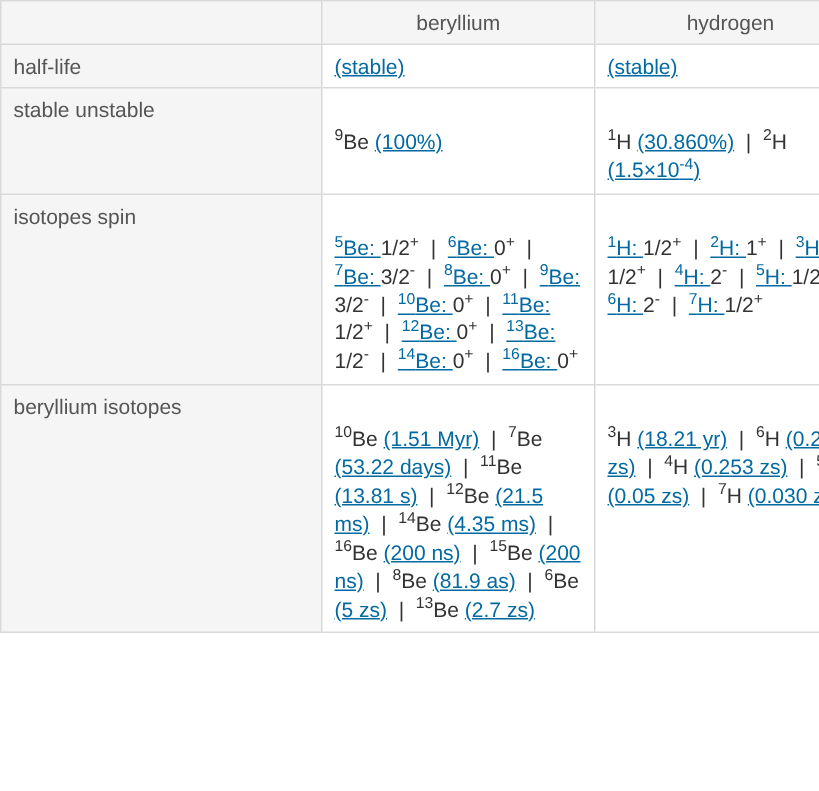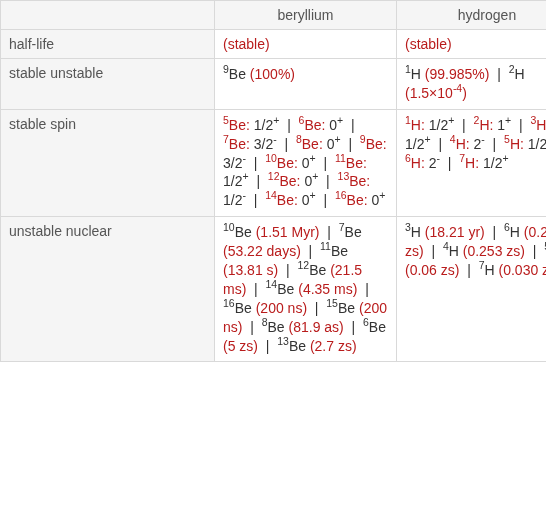--- a/index.html
+++ b/index.html
@@ -24,23 +24,23 @@
     font-weight: normal;
   }
   .table th {
     background: #f5f5f5;
     color: #555;
   }
   .col-label { width: 214px; background:#f5f5f5; color:#555;}
   .col-be { width: 182px; }
   .col-h { width: 181px; }
   .hdr { text-align:center !important; }
-  .muted { color: #b91c1c; }
+  .muted { color: #0369a1; text-decoration: underline; }
   sup { font-size: 0.75em; line-height:0; vertical-align: super;}
-  .cellwrap { word-wrap: break-word; overflow-wrap: break-word; line-height:1.35;}
+  .cellwrap { word-wrap: break-word; overflow-wrap: break-word; line-height:1.35;margin-top:20px;}
 </style>
 </head>
 <body>
 
 <table class="table">
   <colgroup>
     <col class="col-label">
       <col class="col-be">
       <col class="col-h">
   </colgroup>
@@ -56,39 +56,39 @@
     <td><span class="muted">(stable)</span></td>
     <td><span class="muted">(stable)</span></td>
   </tr>
 
   <tr>
     <td class="col-label">stable unstable</td>
     <td>
           <div class="cellwrap"><sup>9</sup>Be <span class="muted">(100%)</span></div>
         </td>
     <td>
-          <div class="cellwrap"><sup>1</sup>H <span class="muted">(99.985%)</span> &nbsp;|&nbsp; <sup>2</sup>H <span class="muted">(1.5×10<sup>-4</sup>)</span></div>
+          <div class="cellwrap"><sup>1</sup>H <span class="muted">(30.860%)</span> &nbsp;|&nbsp; <sup>2</sup>H <span class="muted">(1.5×10<sup>-4</sup>)</span></div>
         </td>
   </tr>
 
   <tr>
-    <td class="col-label">stable spin</td>
+    <td class="col-label">isotopes spin</td>
     <td>
           <div class="cellwrap"><span class="muted"><sup>5</sup>Be: </span> 1/2<sup>+</sup> &nbsp;|&nbsp; <span class="muted"><sup>6</sup>Be: </span> 0<sup>+</sup> &nbsp;|&nbsp; <span class="muted"><sup>7</sup>Be: </span> 3/2<sup>-</sup> &nbsp;|&nbsp; <span class="muted"><sup>8</sup>Be: </span> 0<sup>+</sup> &nbsp;|&nbsp; <span class="muted"><sup>9</sup>Be: </span> 3/2<sup>-</sup> &nbsp;|&nbsp; <span class="muted"><sup>10</sup>Be: </span> 0<sup>+</sup> &nbsp;|&nbsp; <span class="muted"><sup>11</sup>Be: </span> 1/2<sup>+</sup> &nbsp;|&nbsp; <span class="muted"><sup>12</sup>Be: </span> 0<sup>+</sup> &nbsp;|&nbsp; <span class="muted"><sup>13</sup>Be: </span> 1/2<sup>-</sup> &nbsp;|&nbsp; <span class="muted"><sup>14</sup>Be: </span> 0<sup>+</sup> &nbsp;|&nbsp; <span class="muted"><sup>16</sup>Be: </span> 0<sup>+</sup></div>
         </td>
     <td>
           <div class="cellwrap"><span class="muted"><sup>1</sup>H: </span> 1/2<sup>+</sup> &nbsp;|&nbsp; <span class="muted"><sup>2</sup>H: </span> 1<sup>+</sup> &nbsp;|&nbsp; <span class="muted"><sup>3</sup>H: </span> 1/2<sup>+</sup> &nbsp;|&nbsp; <span class="muted"><sup>4</sup>H: </span> 2<sup>-</sup> &nbsp;|&nbsp; <span class="muted"><sup>5</sup>H: </span> 1/2<sup>+</sup> &nbsp;|&nbsp; <span class="muted"><sup>6</sup>H: </span> 2<sup>-</sup> &nbsp;|&nbsp; <span class="muted"><sup>7</sup>H: </span> 1/2<sup>+</sup></div>
         </td>
   </tr>
 
   <tr>
-    <td class="col-label">unstable nuclear</td>
+    <td class="col-label">beryllium isotopes</td>
     <td>
           <div class="cellwrap"><sup>10</sup>Be <span class="muted">(1.51 Myr)</span> &nbsp;|&nbsp; <sup>7</sup>Be <span class="muted">(53.22 days)</span> &nbsp;|&nbsp; <sup>11</sup>Be <span class="muted">(13.81 s)</span> &nbsp;|&nbsp; <sup>12</sup>Be <span class="muted">(21.5 ms)</span> &nbsp;|&nbsp; <sup>14</sup>Be <span class="muted">(4.35 ms)</span> &nbsp;|&nbsp; <sup>16</sup>Be <span class="muted">(200 ns)</span> &nbsp;|&nbsp; <sup>15</sup>Be <span class="muted">(200 ns)</span> &nbsp;|&nbsp; <sup>8</sup>Be <span class="muted">(81.9 as)</span> &nbsp;|&nbsp; <sup>6</sup>Be <span class="muted">(5 zs)</span> &nbsp;|&nbsp; <sup>13</sup>Be <span class="muted">(2.7 zs)</span></div>
         </td>
     <td>
-          <div class="cellwrap"><sup>3</sup>H <span class="muted">(18.21 yr)</span> &nbsp;|&nbsp; <sup>6</sup>H <span class="muted">(0.29 zs)</span> &nbsp;|&nbsp; <sup>4</sup>H <span class="muted">(0.253 zs)</span> &nbsp;|&nbsp; <sup>5</sup>H <span class="muted">(0.06 zs)</span> &nbsp;|&nbsp; <sup>7</sup>H <span class="muted">(0.030 zs)</span></div>
+          <div class="cellwrap"><sup>3</sup>H <span class="muted">(18.21 yr)</span> &nbsp;|&nbsp; <sup>6</sup>H <span class="muted">(0.29 zs)</span> &nbsp;|&nbsp; <sup>4</sup>H <span class="muted">(0.253 zs)</span> &nbsp;|&nbsp; <sup>5</sup>H <span class="muted">(0.05 zs)</span> &nbsp;|&nbsp; <sup>7</sup>H <span class="muted">(0.030 zs)</span></div>
         </td>
   </tr>
 
 
 </tbody>
   </table>
 
 </body></html>

